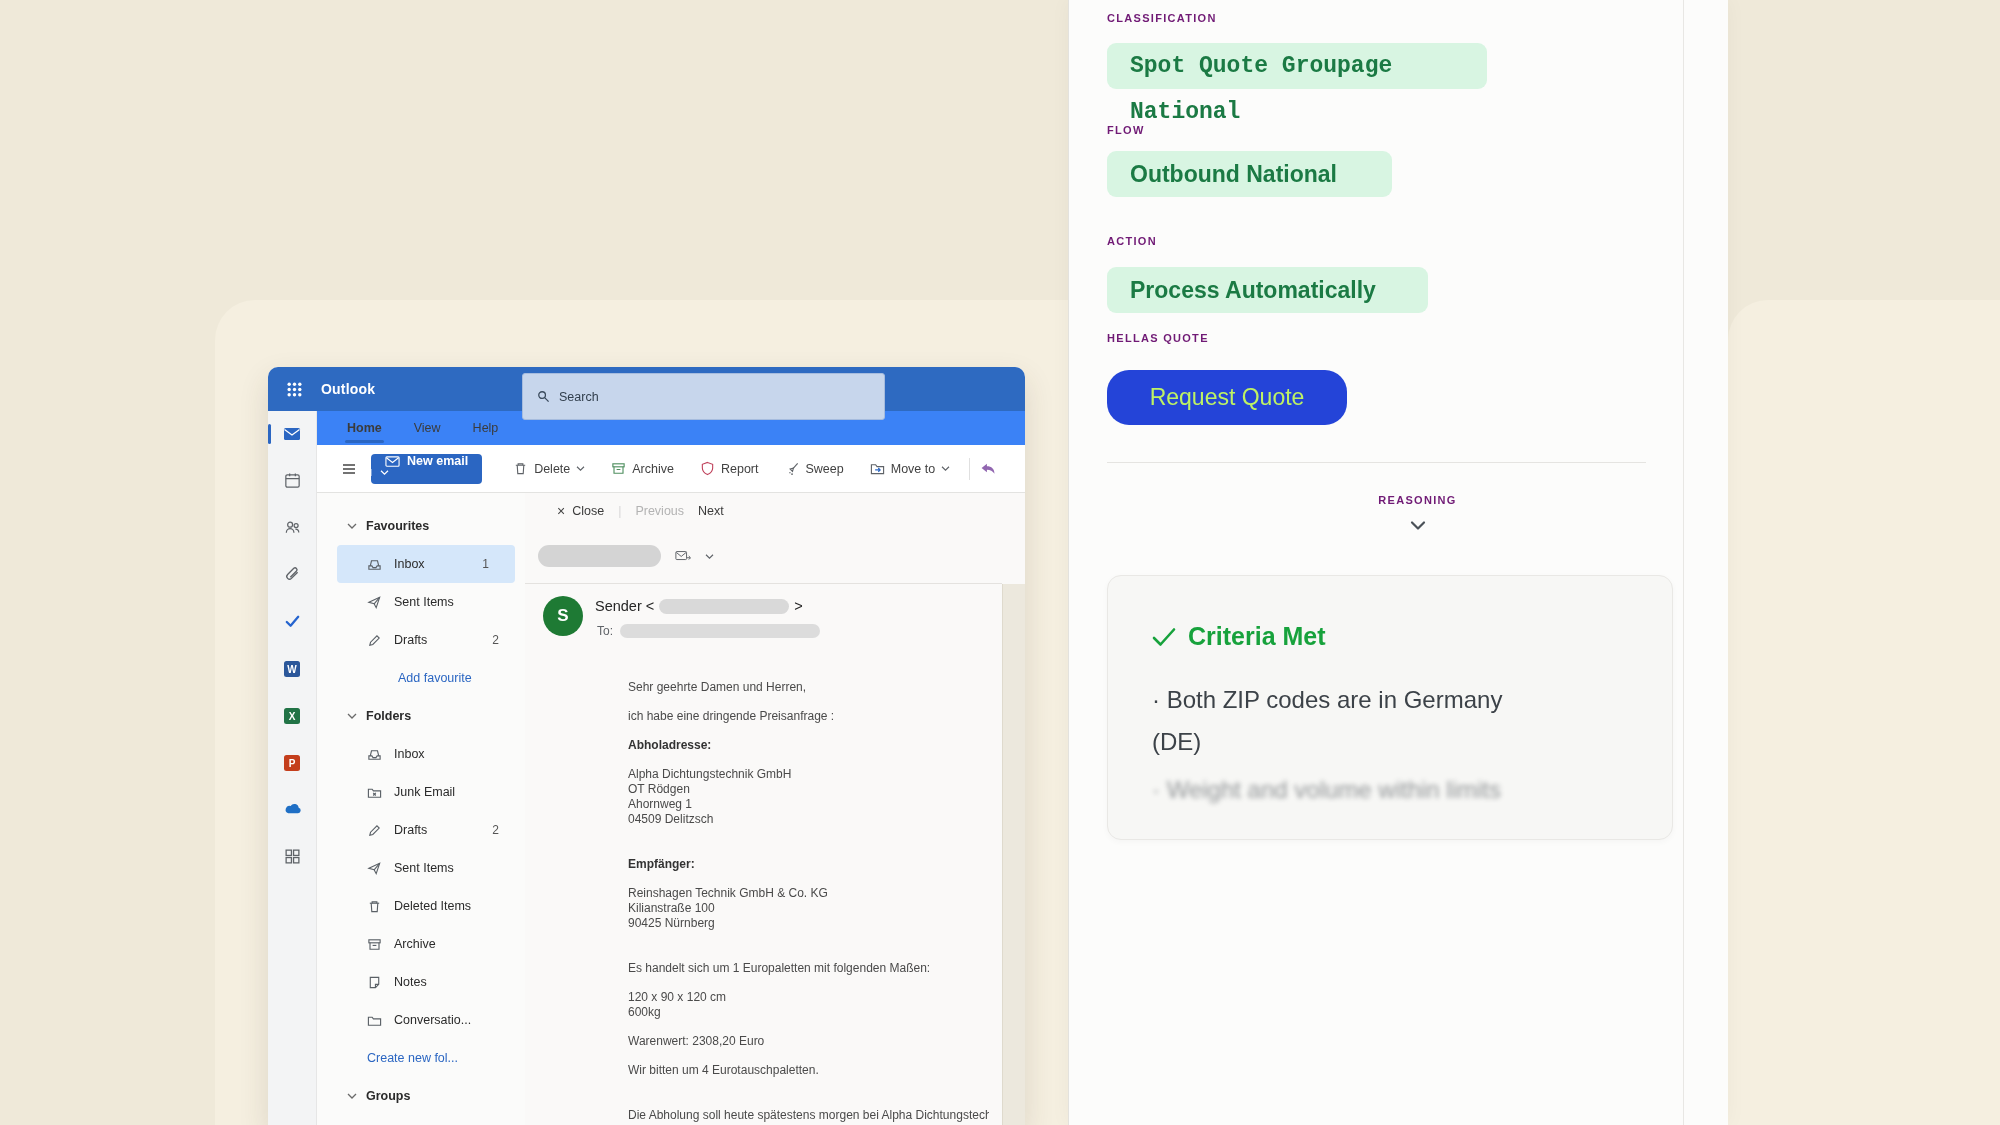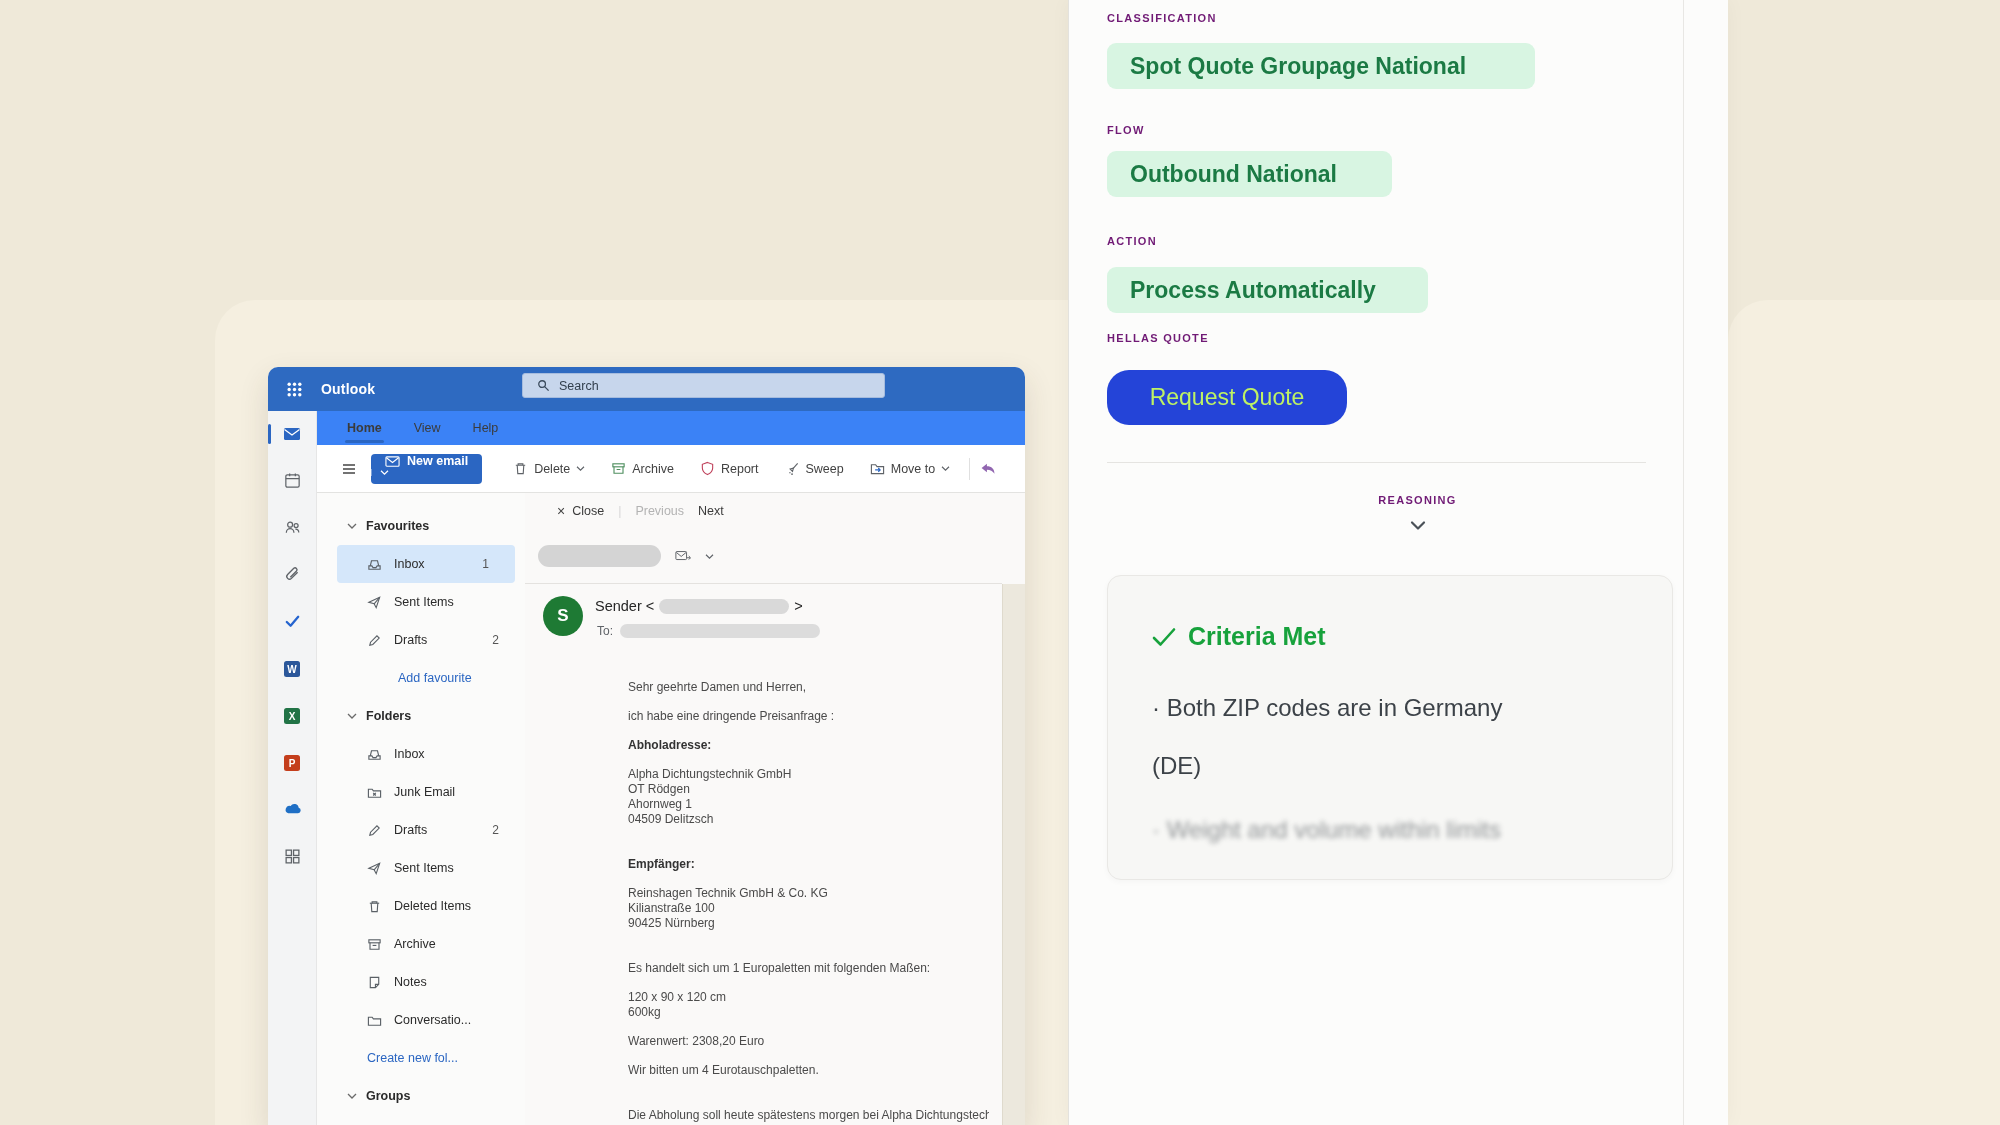--- a/index.html
+++ b/index.html
@@ -9,21 +9,21 @@
 
   
   .card-left { position:absolute; left:215px; top:300px; width:860px; height:825px; background:#F5EFE0; border-radius:40px 0 0 0; }
   .card-right { position:absolute; left:1728px; top:300px; width:272px; height:825px; background:#F5EFE0; border-radius:40px 0 0 0; }
 
   
   .win { position:absolute; left:268px; top:367px; width:757px; height:758px; background:#fff; border-radius:10px 10px 0 0; overflow:hidden; box-shadow:0 12px 30px rgba(70,60,35,.14); }
   .titlebar { position:relative; height:44px; background:#2E6AC1; display:flex; align-items:center; padding-left:18px; }
   .waffle { margin-right:18px; display:flex; align-items:center; cursor:pointer; }
   .app-title { color:#fff; font-size:14px; font-weight:bold; letter-spacing:.2px; }
-  .searchpill { position:absolute; left:254px; top:6px; width:363px; height:25px; background:#C7D6EC; border:1px solid #A6BCDE; border-radius:3px; display:flex; align-items:center; padding-left:14px; gap:9px; }
+  .searchpill { position:absolute; left:254px; top:6px; width:363px; height:47px; background:#C7D6EC; border:1px solid #A6BCDE; border-radius:3px; display:flex; align-items:center; padding-left:14px; gap:9px; }
   .searchpill span { font-size:12.5px; color:#33404E; }
 
   .winbody { display:flex; height:714px; }
   .rail { position:relative; width:49px; background:#F3F4F5; border-right:1px solid #E6E6E6; display:flex; flex-direction:column; align-items:center; padding-top:12px; gap:26px; }
   .rail .ric { width:21px; height:21px; display:flex; align-items:center; justify-content:center; cursor:pointer; }
   .rail-indicator { position:absolute; left:0; top:13px; width:3px; height:20px; background:#2B66C2; border-radius:2px; }
 
   .wincol { flex:1; display:flex; flex-direction:column; min-width:0; }
   .tabsrow { height:34px; display:flex; align-items:center; gap:32px; padding-left:30px; background:#3b82f6; }
   .tab { font-size:12.5px; color:#3B3B3B; position:relative; cursor:pointer; }
@@ -67,33 +67,33 @@
   .egroup { white-space:pre; margin-bottom:14px; }
   .egroup.bold { font-weight:bold; color:#333; }
   .egroup.gap { margin-bottom:30px; }
   .vscroll { position:absolute; right:0; top:91px; bottom:0; width:23px; background:#ECE8DD; border-left:1px solid #DFDACD; cursor:pointer; }
 
   
   .panel { position:absolute; left:1068px; top:0; width:660px; height:1125px; background:#FCFCFB; border-left:1px solid #E3E2DE; box-shadow:0 0 20px rgba(0,0,0,.04); padding:12px 0 0 38px; }
   .panel-inner-line { position:absolute; top:0; bottom:0; left:614px; width:1px; background:#E8E7E4; }
   .plabel { font-size:11px; letter-spacing:1.3px; color:#701a75; font-weight:700; }
   .gpill { height:46px; line-height:46px; padding-left:23px; background:#D8F5E2; border-radius:9px; color:#1B7A44; font-size:23px; font-weight:600; }
-  .gp1 { width:428px; margin-top:19px; }
+  .gp1 { width:380px; margin-top:19px;font-family:Liberation Mono, monospace; }
   .gp2 { width:285px; margin-top:15px; }
   .gp3 { width:321px; margin-top:20px; }
   .ml2 { margin-top:35px; }
   .ml3 { margin-top:38px; }
   .ml4 { margin-top:19px; }
   .req-btn { margin-top:26px; width:240px; height:55px; background:#2444D8; border:none; border-radius:22px; color:#bef264; font-size:23px; font-weight:normal; font-family:"Liberation Sans", sans-serif; cursor:pointer; display:block; }
   .pdivider { margin-top:37px; width:539px; height:1px; background:#E5E4E1; }
   .reason-head { margin-top:31px; display:flex; align-items:center; gap:14px; cursor:pointer;flex-direction:column; }
   .reason-text { margin-top:26px; width:575px; font-size:24px; line-height:46px; color:#3E444B; white-space:pre-line; }
   .crit-card { margin-top:44px; width:566px; min-height:265px; background:#F7F7F5; border:1px solid #E9E8E5; border-radius:14px; box-shadow:0 2px 6px rgba(0,0,0,.03); padding:46px 30px 20px 44px; }
   .crit-title { display:flex; align-items:center; gap:12px; color:#17A23C; font-size:25px; font-weight:bold; }
-  .crit-item { margin-top:28px; font-size:24px; line-height:58px; color:#3C4248; white-space:pre-line; }
+  .crit-item { margin-top:28px; font-size:24px; line-height:42px; color:#3C4248; white-space:pre-line; }
   .crit-item.partial { filter:blur(2.5px); opacity:.55; margin-top:6px; }
 </style>
 </head>
 <body>
 
 <div class="page">
   <div class="card-left"></div>
   <div class="card-right"></div>
 
   <div class="win">

